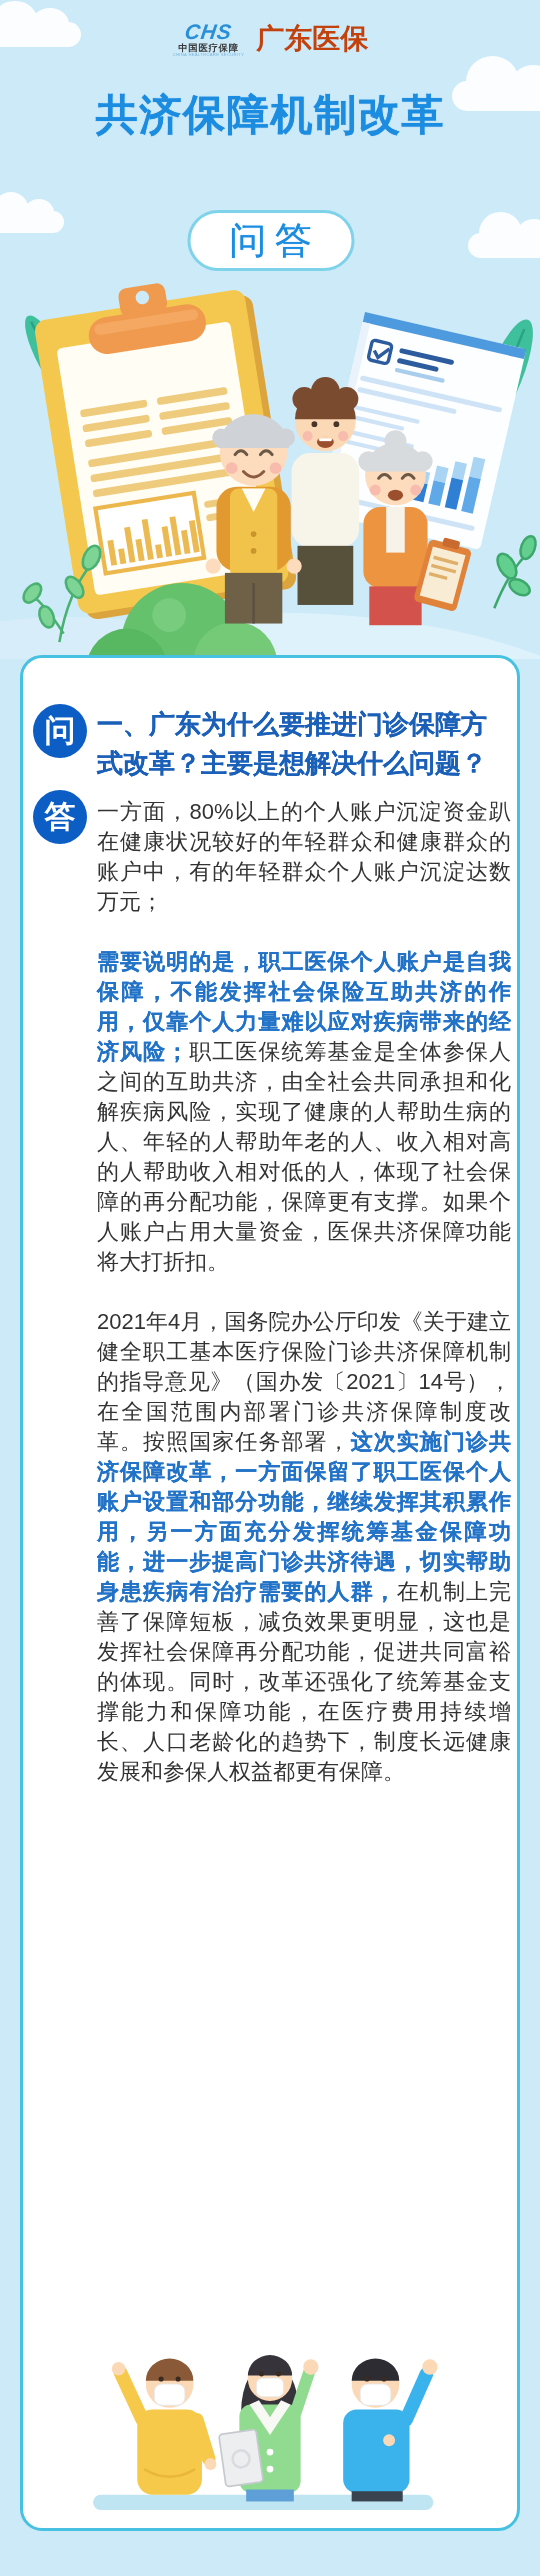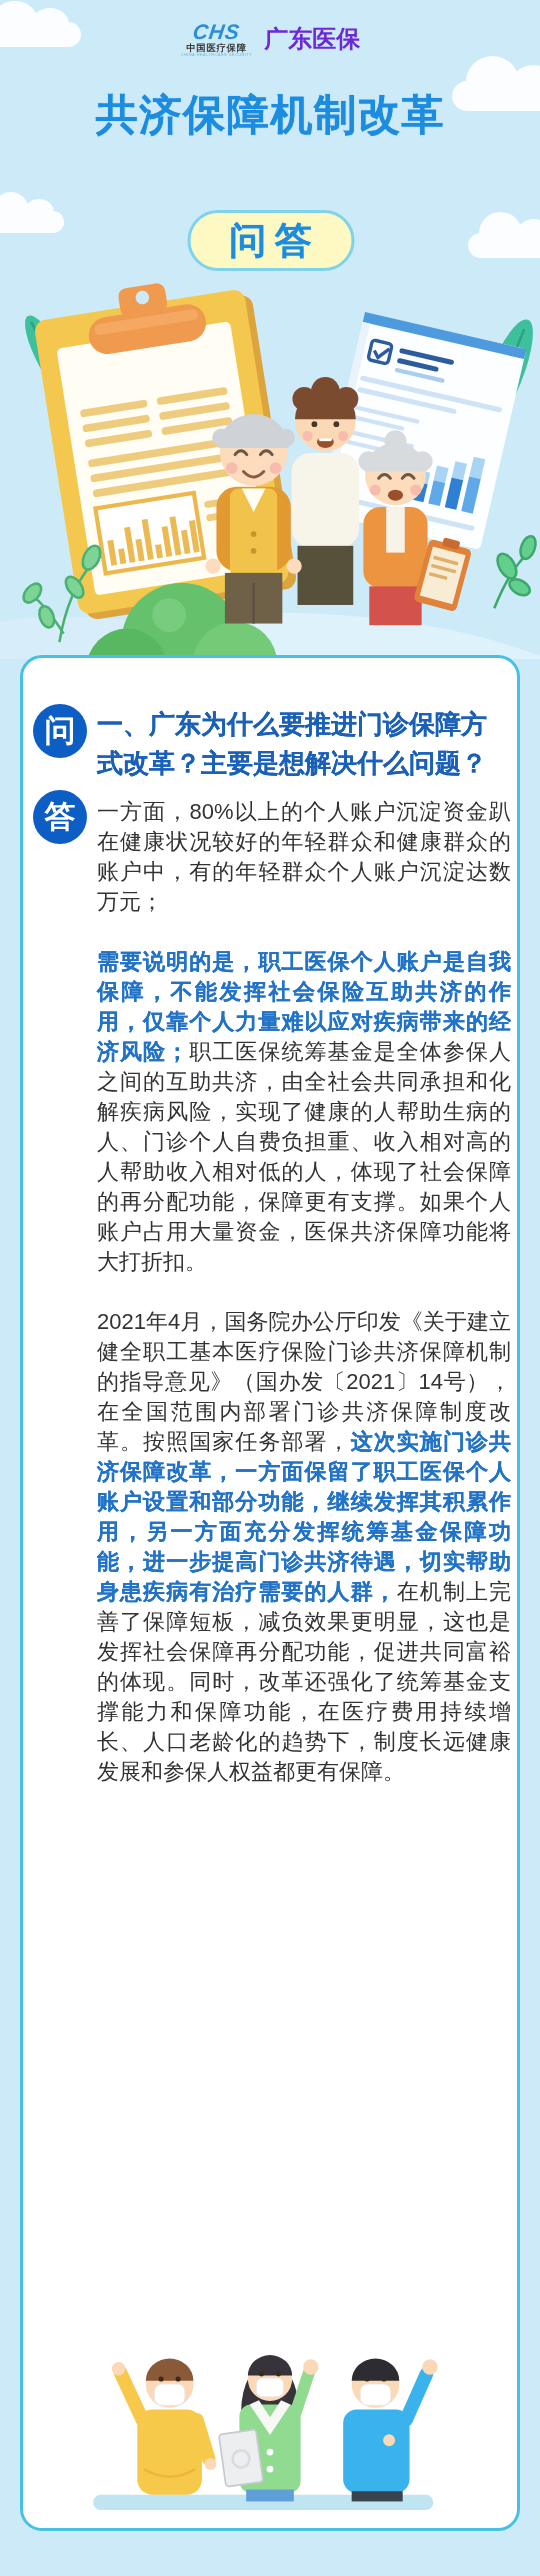--- a/index.html
+++ b/index.html
@@ -25,30 +25,30 @@
   .cloud2{right:-29px;top:81px;width:118px;height:30px}
   .cloud3{left:-17px;top:211px;width:81px;height:22px}
   .cloud4{right:-22px;top:233px;width:95px;height:25px}
 
   
   .logo-row{position:absolute;top:20px;left:0;right:0;display:flex;align-items:center;justify-content:center;gap:12px}
   .logo-left{text-align:center;line-height:1.1}
   .logo-abbr{font-style:italic;font-weight:900;font-size:21px;color:#2a8fd6;letter-spacing:0.8px;display:inline-block;transform:skewX(-8deg)}
   .logo-cn{font-size:9.3px;color:#3a3a3a;font-weight:700;letter-spacing:0.8px}
   .logo-en{font-size:4.2px;color:#79b6da;letter-spacing:0.3px}
-  .brand{font-size:24px;font-weight:900;color:#6d28d9}
+  .brand{font-size:28px;font-weight:900;color:#c2410c}
 
   
   .title{position:absolute;top:88px;left:0;right:0;text-align:center;font-weight:900;
          font-size:42px;line-height:54px;color:var(--title-blue);letter-spacing:1.7px;
          text-shadow:0 0 0.8px var(--title-blue)}
   .qa-pill{position:absolute;top:210px;left:50%;transform:translateX(-50%);
-           width:167px;height:61px;background:#fef9c3;border:3.4px solid var(--pill-border);
+           width:167px;height:61px;background:#ffffff;border:3.4px solid var(--pill-border);
            border-radius:34px;display:flex;align-items:center;justify-content:center;
-           font-size:37px;font-weight:700;color:var(--title-blue);letter-spacing:8.5px;padding-left:8.5px;
+           font-size:37px;font-weight:400;color:var(--title-blue);letter-spacing:8.5px;padding-left:8.5px;
            text-shadow:0 0 0.8px var(--title-blue)}
 
   .hero-art{position:absolute;left:0;top:279px;width:541px;height:380px}
 
   
   .card{position:absolute;left:20px;top:655px;width:500px;height:1876px;background:#fff;
         border:3.4px solid var(--card-border);border-radius:22px}
   .badge{position:absolute;width:54px;height:54px;border-radius:50%;background:var(--badge-blue);
          color:#fff;font-size:31px;font-weight:900;display:flex;align-items:center;justify-content:center}
   .q-badge{left:10px;top:46px}
@@ -259,21 +259,21 @@
   </g>
 </svg>
 
 <div class="card">
   <div class="badge q-badge">问</div>
   <div class="question">一、广东为什么要推进门诊保障方式改革？主要是想解决什么问题？</div>
 
   <div class="badge a-badge">答</div>
   <div class="answer">
       <p><span>一方面，80%以上的个人账户沉淀资金趴在健康状况较好的年轻群众和健康群众的账户中，有的年轻群众个人账户沉淀达数万元；</span></p>
-      <p><span class="em-blue">需要说明的是，职工医保个人账户是自我保障，不能发挥社会保险互助共济的作用，仅靠个人力量难以应对疾病带来的经济风险；</span><span>职工医保统筹基金是全体参保人之间的互助共济，由全社会共同承担和化解疾病风险，实现了健康的人帮助生病的人、门诊个人自费负担重、收入相对高的人帮助收入相对低的人，体现了社会保障的再分配功能，保障更有支撑。如果个人账户占用大量资金，医保共济保障功能将大打折扣。</span></p>
+      <p><span class="em-blue">需要说明的是，职工医保个人账户是自我保障，不能发挥社会保险互助共济的作用，仅靠个人力量难以应对疾病带来的经济风险；</span><span>职工医保统筹基金是全体参保人之间的互助共济，由全社会共同承担和化解疾病风险，实现了健康的人帮助生病的人、年轻的人帮助年老的人、收入相对高的人帮助收入相对低的人，体现了社会保障的再分配功能，保障更有支撑。如果个人账户占用大量资金，医保共济保障功能将大打折扣。</span></p>
       <p><span>2021年4月，国务院办公厅印发《关于建立健全职工基本医疗保险门诊共济保障机制的指导意见》（国办发〔2021〕14号），在全国范围内部署门诊共济保障制度改革。按照国家任务部署，</span><span class="em-blue">这次实施门诊共济保障改革，一方面保留了职工医保个人账户设置和部分功能，继续发挥其积累作用，另一方面充分发挥统筹基金保障功能，进一步提高门诊共济待遇，切实帮助身患疾病有治疗需要的人群，</span><span>在机制上完善了保障短板，减负效果更明显，这也是发挥社会保障再分配功能，促进共同富裕的体现。同时，改革还强化了统筹基金支撑能力和保障功能，在医疗费用持续增长、人口老龄化的趋势下，制度长远健康发展和参保人权益都更有保障。</span></p>
     </div>
 
   <svg class="footer-art" viewBox="0 0 536 225" aria-hidden="true">
     <rect x="60" y="192" width="400" height="18" rx="9" fill="#bfe5f3"></rect>
 
     <g>
       <path d="M118 104 L92 48" stroke="#f6c94a" stroke-width="16" stroke-linecap="round"></path>
       <circle cx="90" cy="44" r="8" fill="#fcd9b6"></circle>
       <path d="M182 104 L196 150" stroke="#f6c94a" stroke-width="16" stroke-linecap="round"></path>

